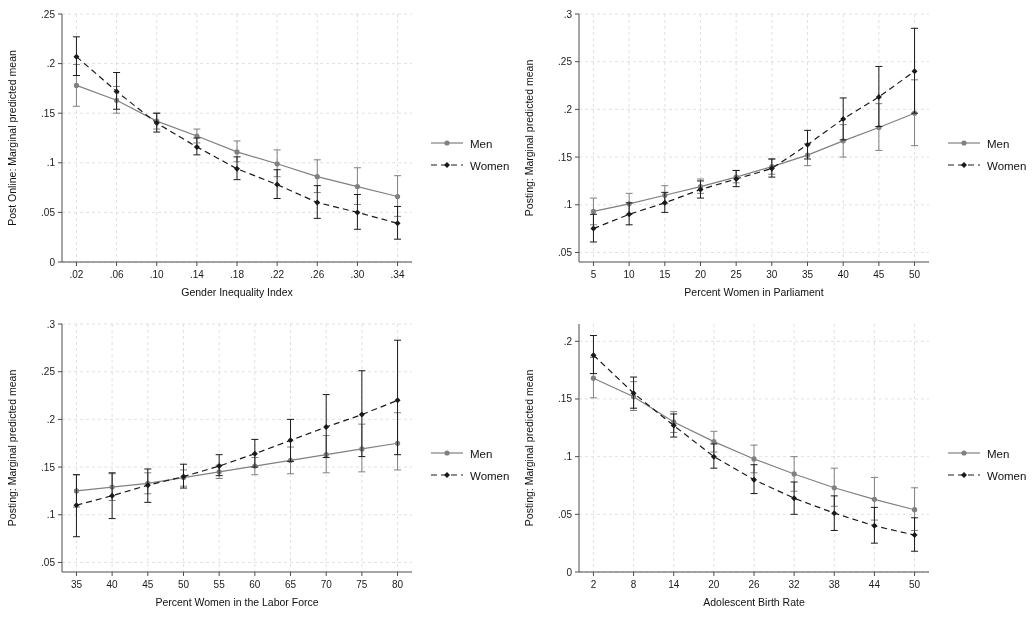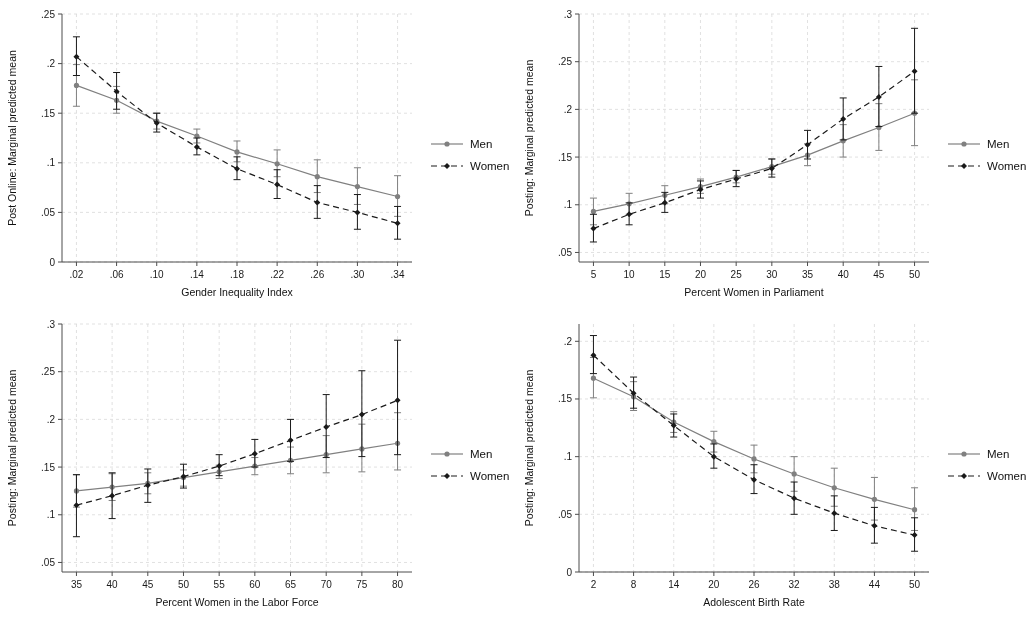--- a/index.html
+++ b/index.html
@@ -1,21 +1,21 @@
 <!DOCTYPE html>
 <html><head>
 <meta charset="utf-8">
 <style>
   html,body{margin:0;padding:0;background:#ffffff;}
   body{width:1034px;height:621px;font-family:"Liberation Sans",sans-serif;color:#1a1a1a;overflow:hidden;}
   .grid{display:grid;grid-template-columns:517px 517px;grid-template-rows:310px 311px;width:1034px;height:621px;}
   .panel{position:relative;width:100%;height:100%;}
   .panel svg{display:block;}
   .legend{position:absolute;font-size:11px;}
-  .legend .row{display:flex;align-items:center;margin-bottom:10px;}
+  .legend .row{display:flex;margin-bottom:10px;}
   .legend .row .lbl{margin-left:6px;font-size:11.5px;color:#111;}
   .legend svg{display:block}
 </style>
 </head>
 <body>
 
 <div class="grid">
   <div class="panel" id="p0">
       <svg width="517" height="310">
         <line x1="62" x2="412" y1="262" y2="262" stroke="#d9d9d9" stroke-width="0.8" stroke-dasharray="3,3"></line>

